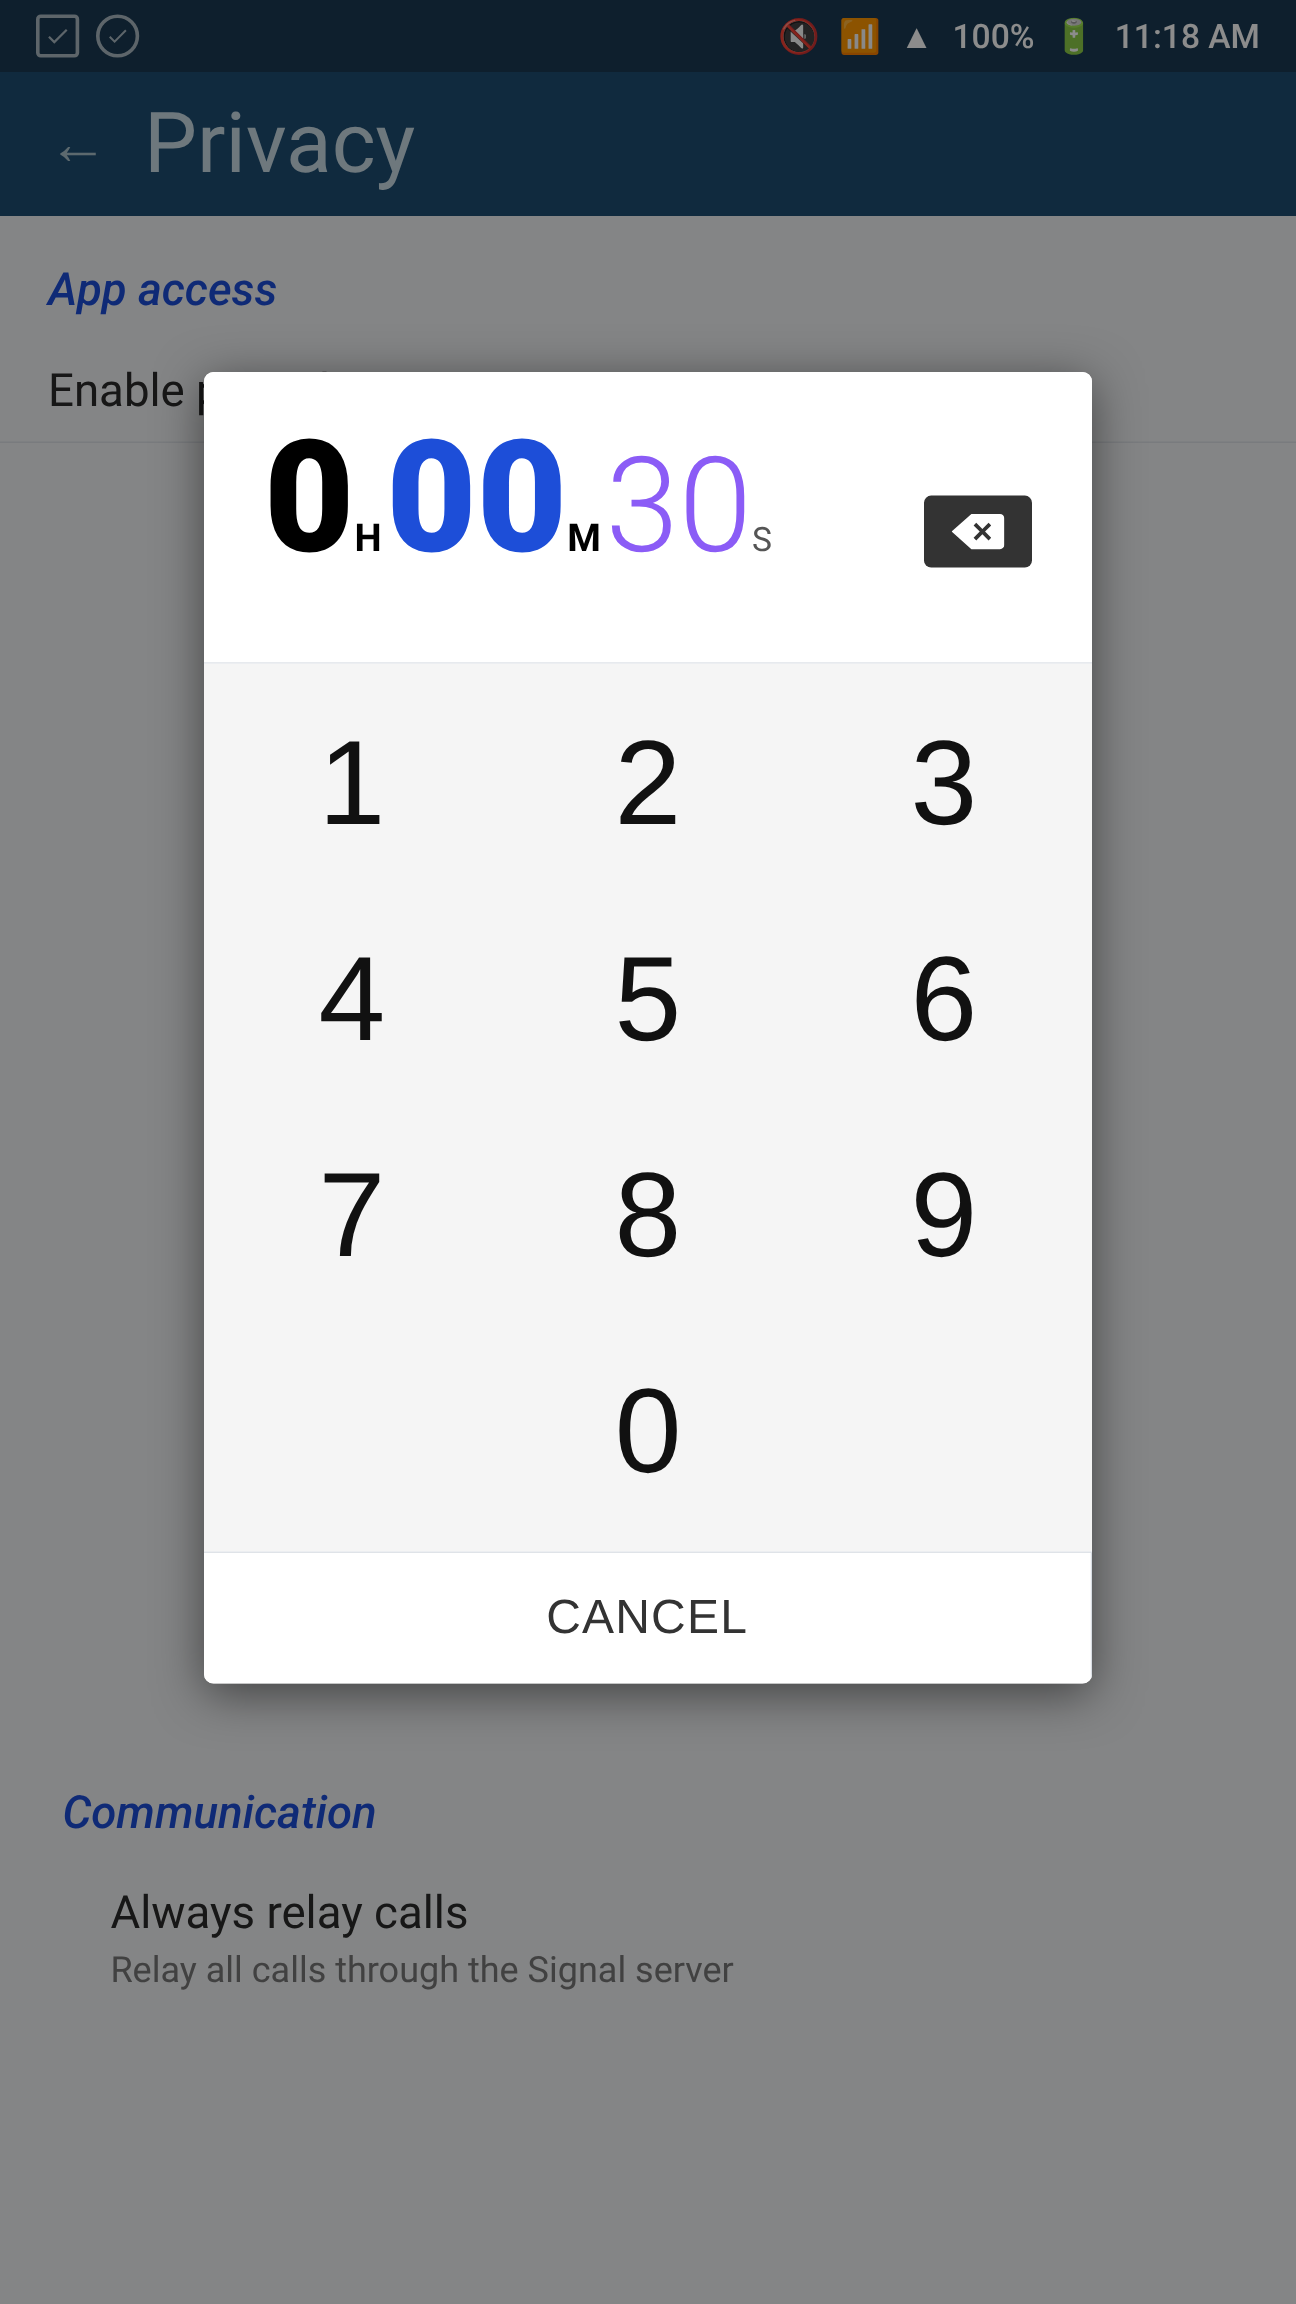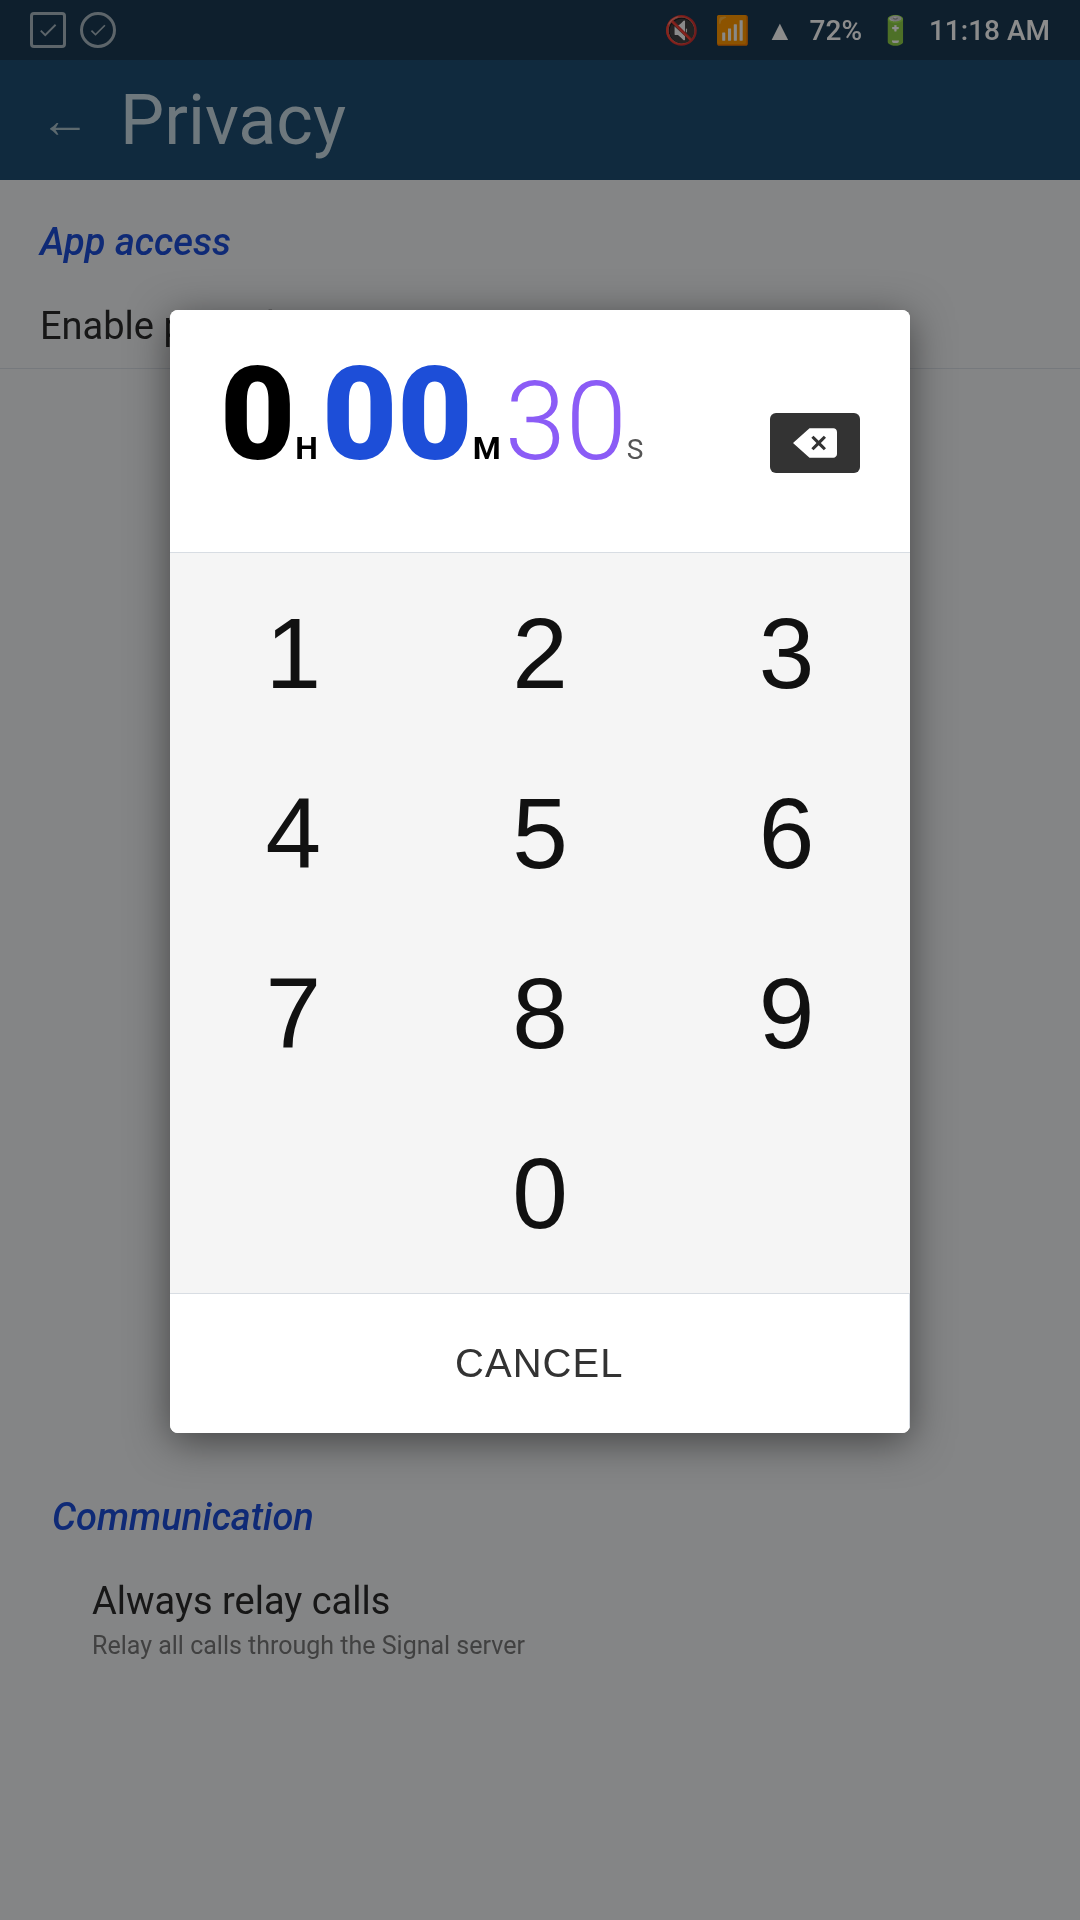--- a/index.html
+++ b/index.html
@@ -101,21 +101,21 @@
       border-bottom: 1px solid #d8dde3;
     }
 
     .bg-setting-label {
       color: #2a2a2a;
       font-size: 38px;
     }
 
     .bg-setting-desc {
       color: #777;
-      font-size: 25px;
+      font-size: 30px;
       margin-top: 8px;
     }
 
     
     .overlay {
       position: absolute;
       top: 0;
       left: 0;
       width: 100%;
       height: 100%;
@@ -237,21 +237,21 @@
     .numpad-zero-row {
       display: flex;
       justify-content: center;
       align-items: center;
     }
 
     
     .dialog-actions {
       display: flex;
       border-top: 1.5px solid #d8dde3;
-      height: 140px;
+      height: 110px;
       background: #fff;
     }
 
     .dialog-btn {
       flex: 1;
       display: flex;
       align-items: center;
       justify-content: center;
       font-size: 40px;
       font-weight: 500;
@@ -281,21 +281,21 @@
     <div style="width:36px;height:36px;border:3px solid #aab8c2;border-radius:50%;display:flex;align-items:center;justify-content:center;">
       <svg width="20" height="20" viewBox="0 0 24 24" fill="#aab8c2">
           <path d="M9 16.17L4.83 12l-1.42 1.41L9 19 21 7l-1.41-1.41z"></path>
         </svg>
     </div>
   </div>
   <div class="status-bar-right">
     <span>🔇</span>
     <span>📶</span>
     <span>▲</span>
-    <span>72%</span>
+    <span>100%</span>
     <span>🔋</span>
     <span>11:18 AM</span>
   </div>
 </div>
 
 <div class="app-bar">
   <span class="back-arrow">←</span>
   <span class="app-bar-title">Privacy</span>
 </div>
 

